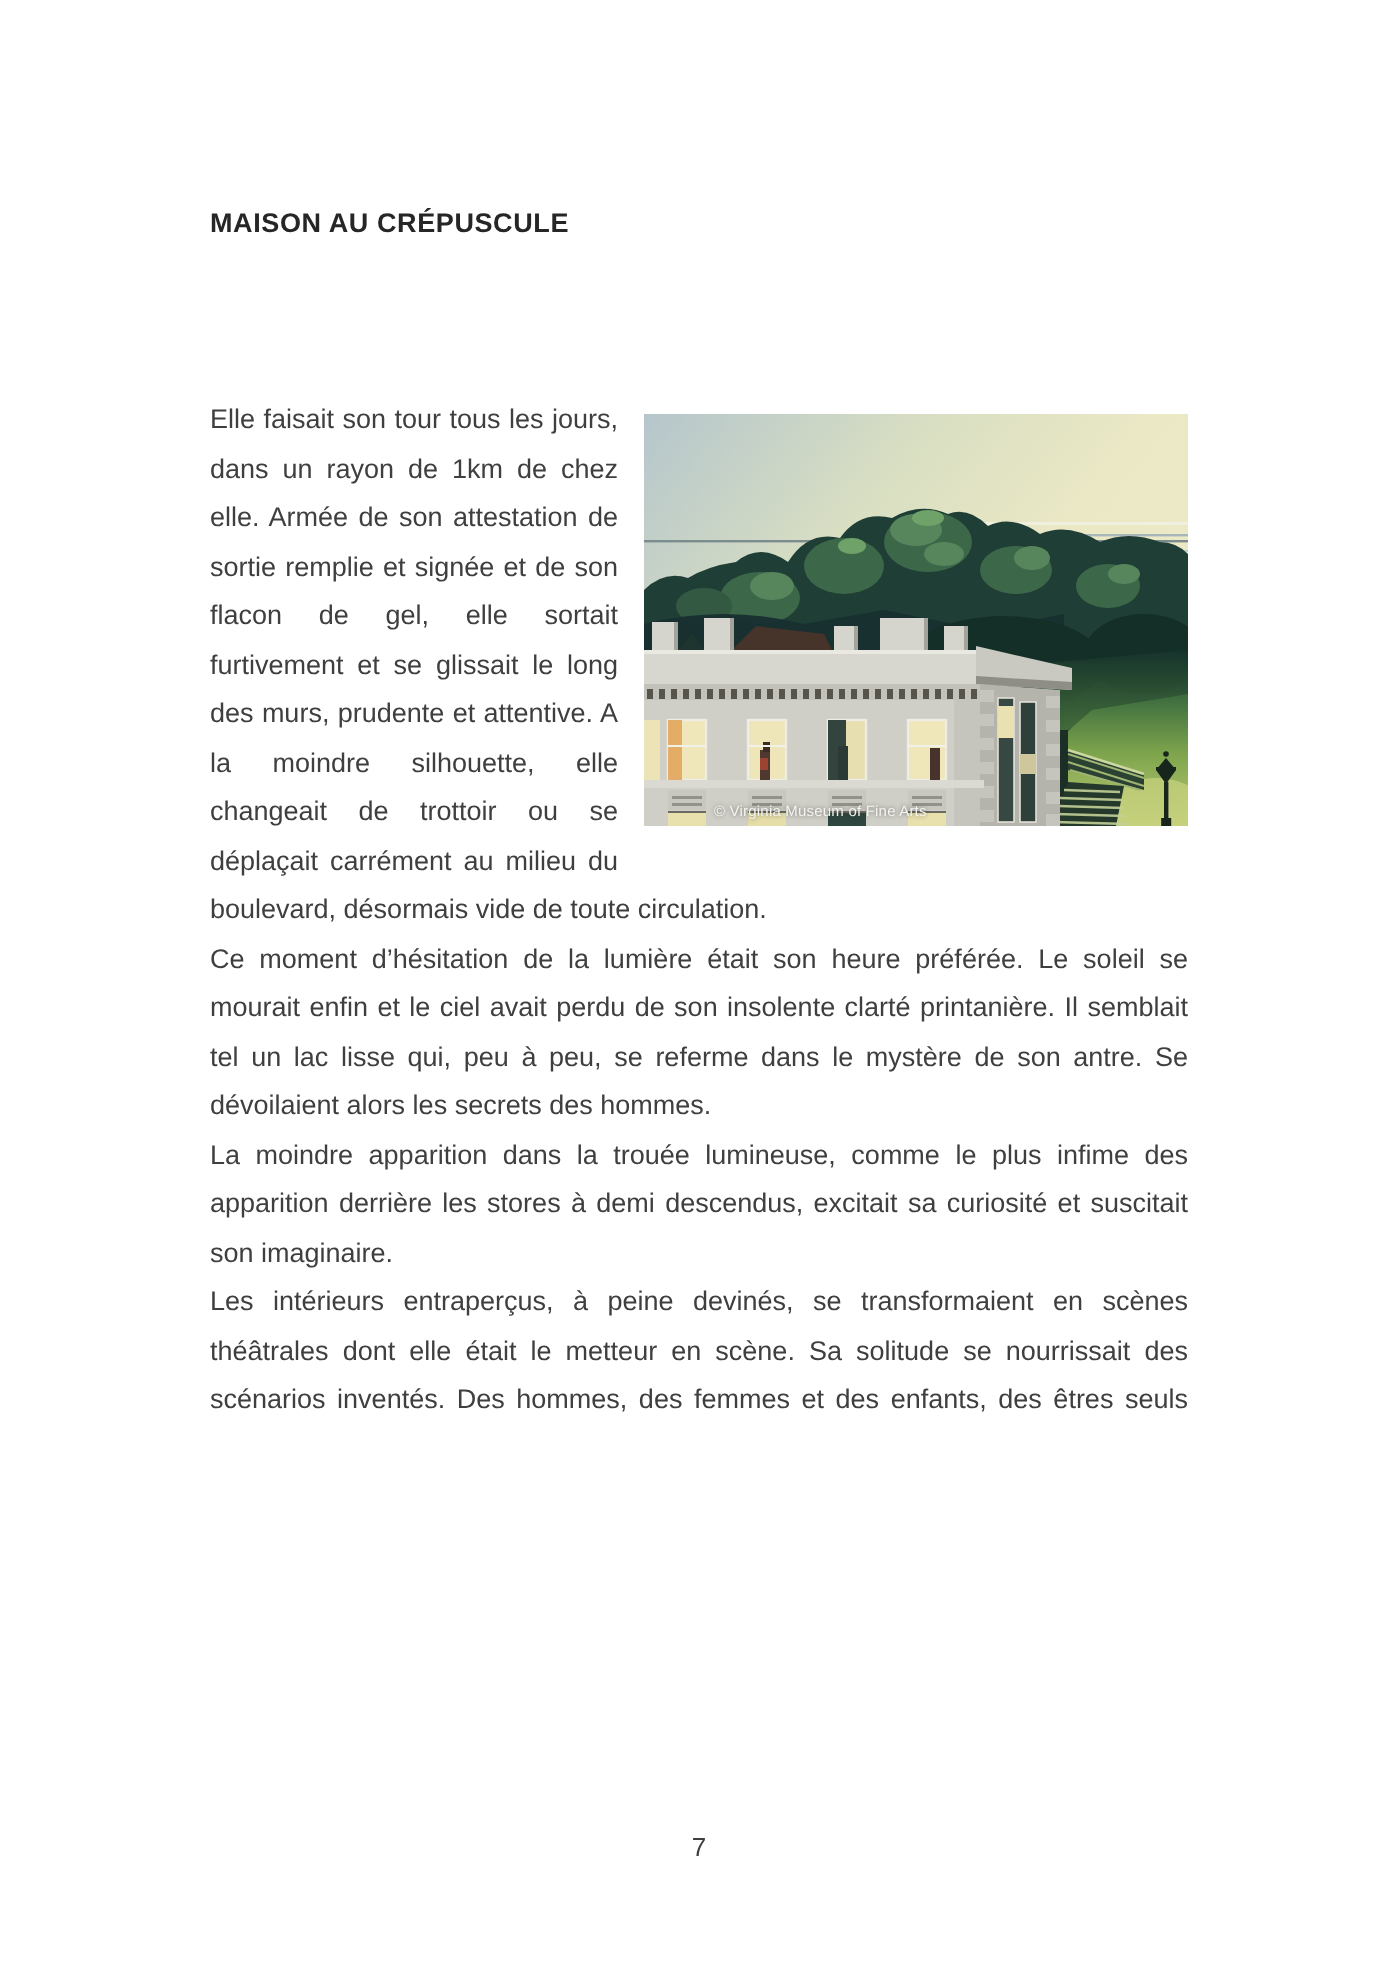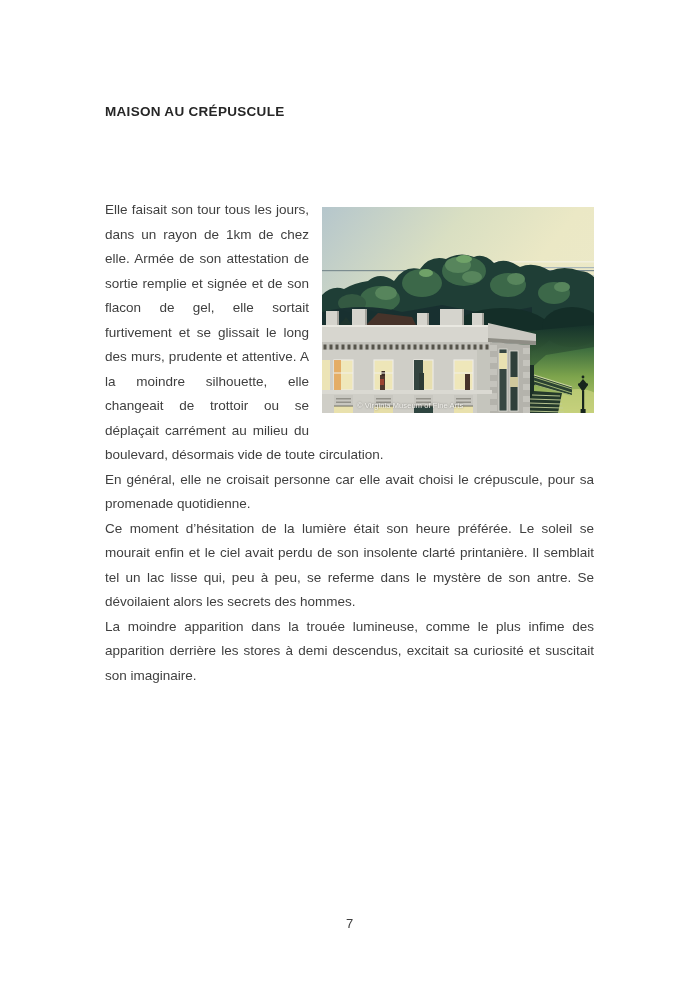--- a/index.html
+++ b/index.html
@@ -233,20 +233,20 @@
             <rect x="52" y="199" width="19" height="7" fill="#e6dea8"></rect>
             <rect x="92" y="199" width="19" height="7" fill="#2f4540"></rect>
             <rect x="132" y="199" width="19" height="7" fill="#e9e1ad"></rect>
             <path d="M12,199 L31,199 M52,199 L71,199 M92,199 L111,199 M132,199 L151,199" stroke="#6a6a62" stroke-width="1"></path>
           </g>
         </svg>
         <span class="credit">© Virginia Museum of Fine Arts</span>
       </div>
 
       <p>Elle faisait son tour tous les jours, dans un rayon de 1km de chez elle. Armée de son attestation de sortie remplie et signée et de son flacon de gel, elle sortait furtivement et se glissait le long des murs, prudente et attentive. A la moindre silhouette, elle changeait de trottoir ou se déplaçait carrément au milieu du boulevard, désormais vide de toute circulation.</p>
-      <p>En général, elle ne croisait personne car elle avait choisi le crépuscule, pour sa promenade quotidienne.</p>
       <p>Ce moment d’hésitation de la lumière était son heure préférée. Le soleil se mourait enfin et le ciel avait perdu de son insolente clarté printanière. Il semblait tel un lac lisse qui, peu à peu, se referme dans le mystère de son antre. Se dévoilaient alors les secrets des hommes.</p>
       <p>La moindre apparition dans la trouée lumineuse, comme le plus infime des apparition derrière les stores à demi descendus, excitait sa curiosité et suscitait son imaginaire.</p>
+      <p class="justify-last">Les intérieurs entraperçus, à peine devinés, se transformaient en scènes théâtrales dont elle était le metteur en scène. Sa solitude se nourrissait des scénarios inventés. Des hommes, des femmes et des enfants, des êtres seuls</p>
     </div>
   </div>
 
   <div class="page-num">7</div>
 </div>
 
 </body></html>

